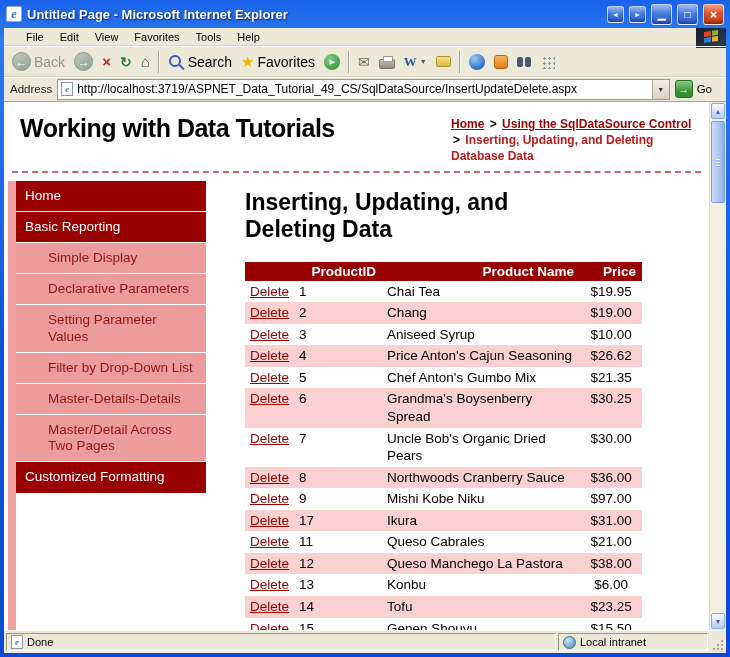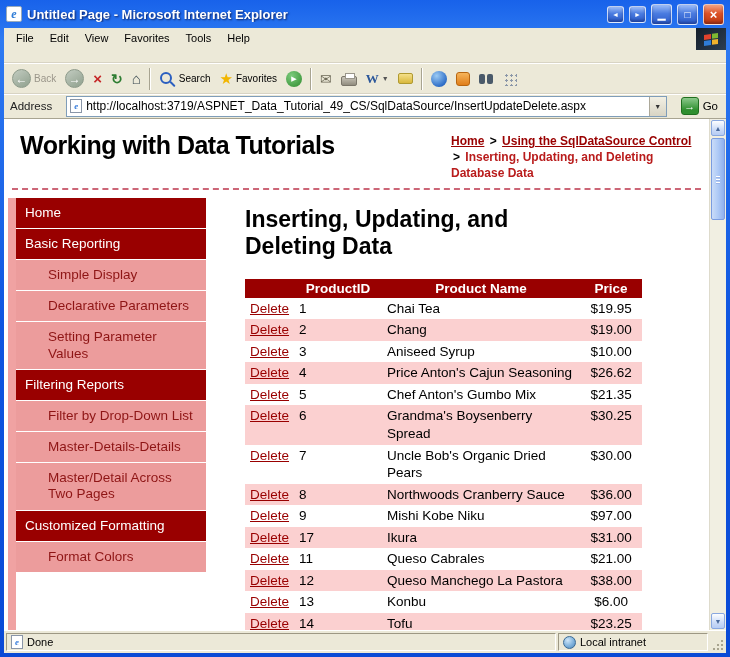--- a/index.html
+++ b/index.html
@@ -22,35 +22,35 @@
   .tb-btn.small { width:17px; height:17px; font-size:7px; }
   .tb-btn.close { background: linear-gradient(180deg,#f2a284 0%,#dd5226 45%,#bf3a10 95%);
                   font-size:13px; font-weight:bold; }
   .glyph-min { font-size:10px; font-weight:bold; }
   .glyph-max { font-size:10px; font-weight:bold; }
 
   
   .chrome { position:absolute; top:28px; left:4px; right:4px; bottom:4px;
             background:#ece9d8; display:flex; flex-direction:column; overflow:hidden; }
 
-  .menubar { height:35px; display:flex; align-items:flex-start; padding-left:4px;
+  .menubar { height:18px; display:flex; align-items:center; padding-left:14px;
              border-bottom:1px solid #d8d4c4; }
   .menu-item { font-size:11px; padding:4px 8px; color:#000; }
   .logo { margin-left:auto; width:30px; height:22px;
           background: linear-gradient(135deg,#141e2a,#2c3e52);
           display:flex; align-items:center; justify-content:center; }
   .flag { width:14px; height:11px; display:grid; grid-template:1fr 1fr / 1fr 1fr; gap:1px;
           transform: skewY(-8deg); }
   .flag span:nth-child(1){background:#e2422c;} .flag span:nth-child(2){background:#7eb832;}
   .flag span:nth-child(3){background:#2f7cd6;} .flag span:nth-child(4){background:#f2b32c;}
 
   .toolbar { height:31px; display:flex; align-items:center; padding:2px 4px; gap:1px;
              border-top:1px solid #fff; border-bottom:1px solid #d8d4c4; }
   .tbtn { display:flex; align-items:center; gap:3px; padding:2px 4px; border-radius:3px; flex:none; }
-  .tlabel { font-size:10px; color:#000; }
+  .tlabel { font-size:14px; color:#000; }
   .tlabel.dim { color:#9a968a; }
   .tsep { width:2px; height:22px; border-left:1px solid #a8a491; border-right:1px solid #fff; margin:0 3px; }
   .circle-nav { width:19px; height:19px; border-radius:50%; display:flex; align-items:center;
                 justify-content:center; color:#fff; font-size:12px; font-weight:bold;
                 background: linear-gradient(145deg,#c3ccc1,#8fa08d); border:1px solid #8c9a8a; }
   .stop-glyph { color:#c62828; font-weight:bold; font-size:15px; }
   .refresh-glyph { color:#2e7d32; font-weight:bold; font-size:14px; }
   .home-glyph { color:#37474f; font-size:15px; }
   .mag { width:12px; height:12px; border:2px solid #2b5fc0; border-radius:50%; position:relative; margin:1px 4px 3px 1px; }
   .mag::after { content:""; position:absolute; width:7px; height:2px; background:#2b5fc0;
@@ -71,21 +71,21 @@
   .sphere { width:16px; height:16px; border-radius:50%;
             background: radial-gradient(circle at 35% 30%, #9ccbf4, #2f6fc8 70%, #1e4fa0); }
   .research { width:14px; height:14px; background:linear-gradient(#f6b45a,#e07e1a);
               border-radius:3px; border:1px solid #b8650f; }
   .binoc { width:6px; height:10px; background:#4a5a6a; border-radius:2px;
            box-shadow:8px 0 0 #4a5a6a; margin-right:9px; }
   .griddots { width:14px; height:14px;
               background-image: radial-gradient(#8a96a8 1.1px, transparent 1.3px);
               background-size:5px 5px; background-position:1px 1px; }
 
-  .addressbar { height:25px; display:flex; align-items:center; gap:14px; padding:2px 6px 3px 6px;
+  .addressbar { height:25px; display:flex; align-items:center; gap:5px; padding:2px 12px 3px 6px;
                 border-top:1px solid #fff; border-bottom:1px solid #a8a491; }
   .addr-label { font-size:11.5px; color:#222; }
   .addr-field { flex:1; display:flex; align-items:center; gap:4px; background:#fff;
                 border:1px solid #7f9db9; height:21px; padding-left:3px; }
   .page-ico { width:12px; height:14px; background:#fff; border:1px solid #8a96a8; flex:none;
               display:flex; align-items:center; justify-content:center; font-size:9px; font-weight:bold;
               color:#3a7edb; font-family:"Liberation Serif",serif; font-style:italic; }
   .addr-input { flex:1; border:0; outline:none; font-size:12px; font-family:inherit; background:transparent; height:100%; }
   .addr-drop { width:17px; height:19px; background:linear-gradient(180deg,#f2f0e4,#d8d4c4);
                border-left:1px solid #aca899; display:flex; align-items:center; justify-content:center;
@@ -109,21 +109,21 @@
   .content-body { display:flex; padding:8px 0 0 4px; }
   .sidebar { width:198px; flex:none; border-left:8px solid #f0a2a2; min-height:470px; }
   .side-item { font-size:13.5px; padding:7px 9px; border-bottom:1px solid #fff; line-height:1.2; cursor:default; }
   .side-item.section { background:#990000; color:#fff; }
   .side-item.sub { background:#ec9c9c; color:#8e1515; padding:7px 7px 7px 32px; }
 
   .main { flex:1; padding:2px 6px 0 39px; }
   .page-heading { font-size:23px; font-weight:bold; color:#000; margin:6px 0 18px; max-width:345px; line-height:1.2; }
 
   table.products { border-collapse:collapse; font-size:13.5px; color:#000; }
-  .products th { background:#990000; color:#fff; font-weight:bold; padding:2px 6px; text-align:center; }
+  .products th { background:#990000; color:#fff; font-weight:bold; padding:2px 6px; text-align:right; }
   .products td { padding:2px 5px; vertical-align:top; line-height:1.3; }
   .products tbody tr:nth-child(even) { background:#fbd0d0; }
   .products a { color:#990000; text-decoration:underline; white-space:nowrap; }
   .col-del { width:46px; } .col-id { width:88px; } .col-name { width:198px; } .col-price { width:62px; }
   .cell-price { text-align:center; }
 
   
   .scrollbar { position:absolute; top:0; right:0; bottom:0; width:17px; background:#f1efe2;
                border-left:1px solid #dedbcc; }
   .sb-btn { position:absolute; left:1px; right:1px; height:16px; border-radius:2px;
@@ -277,26 +277,24 @@
         <div class="divider"></div>
 
         <div class="content-body">
 
           <div class="sidebar">
             <div class="side-item section">Home</div>
             <div class="side-item section">Basic Reporting</div>
             <div class="side-item sub">Simple Display</div>
             <div class="side-item sub">Declarative Parameters</div>
             <div class="side-item sub">Setting Parameter Values</div>
-            <div class="side-item section">Filtering Reports</div>
             <div class="side-item sub">Filter by Drop-Down List</div>
             <div class="side-item sub">Master-Details-Details</div>
             <div class="side-item sub">Master/Detail Across Two Pages</div>
             <div class="side-item section">Customized Formatting</div>
-            <div class="side-item sub">Format Colors</div>
           </div>
 
           <div class="main">
             <h1 class="page-heading">Inserting, Updating, and Deleting Data</h1>
 
             <table class="products">
               <thead>
                 <tr>
                   <th class="col-del"></th>
                   <th class="col-id">ProductID</th>

